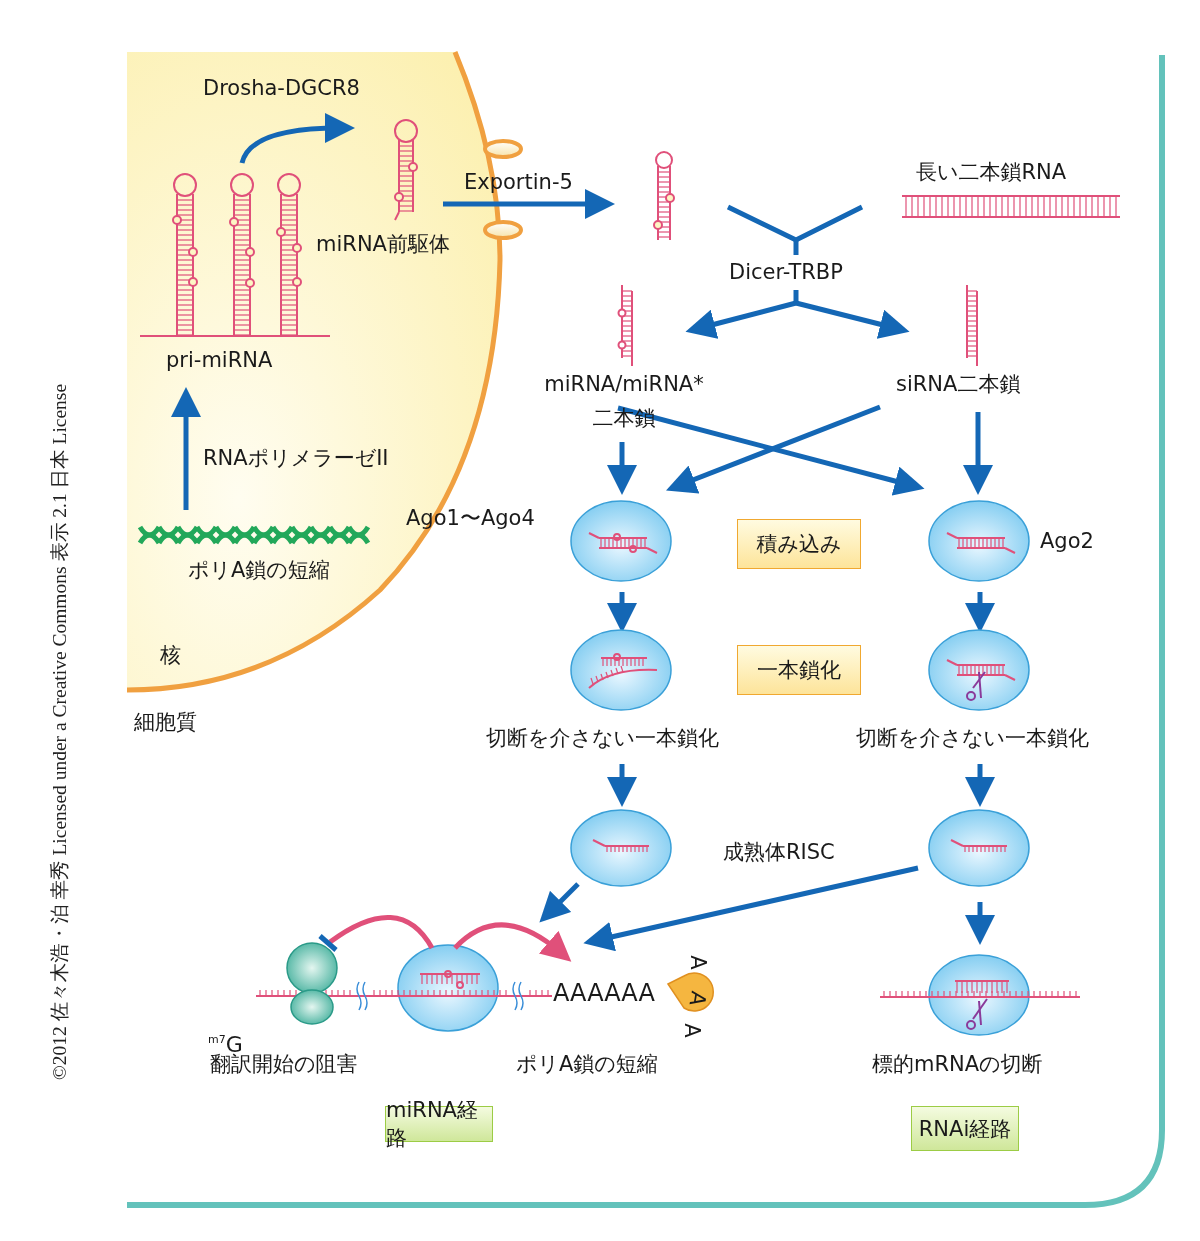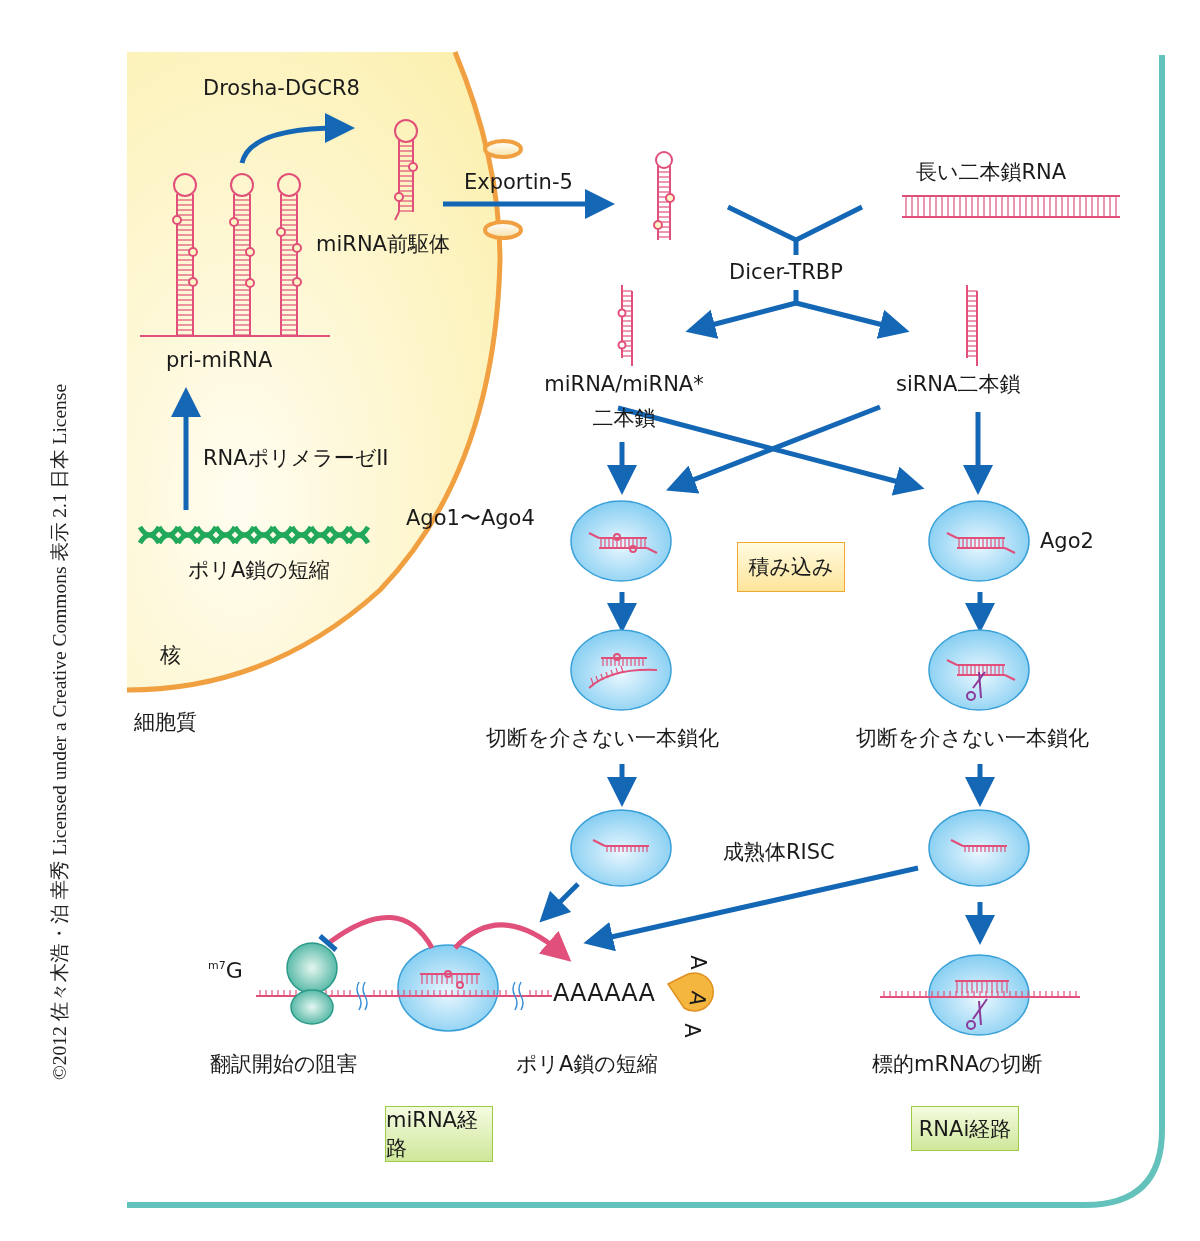--- a/index.html
+++ b/index.html
@@ -624,35 +624,38 @@
 <div class="lbl" style="left:134px;top:712px">細胞質</div>
 
 <div class="lbl" style="left:916px;top:162px">長い二本鎖RNA</div>
 <div class="lbl" style="left:729px;top:262px">Dicer-TRBP</div>
 <div class="lbl c" style="left:624px;top:374px">miRNA/miRNA*</div>
 <div class="lbl c" style="left:624px;top:408px">二本鎖</div>
 <div class="lbl" style="left:896px;top:374px">siRNA二本鎖</div>
 
 <div class="lbl" style="left:406px;top:508px">Ago1〜Ago4</div>
 <div class="lbl" style="left:1040px;top:531px">Ago2</div>
-<div class="box orange" style="left:737px;top:542px;width:108px;height:50px">
+<div class="box orange" style="left:737px;top:519px;width:124px;height:50px">
       <span>積み込み</span>
+    </div>
+<div class="box orange" style="left:737px;top:645px;width:124px;height:50px">
+      <span>一本鎖化</span>
     </div>
 <div class="lbl" style="left:486px;top:728px">切断を介さない一本鎖化</div>
 <div class="lbl" style="left:856px;top:728px">切断を介さない一本鎖化</div>
 <div class="lbl" style="left:723px;top:842px">成熟体RISC</div>
 
-<div class="lbl" style="left:208px;top:960px;font-size:22px"><span class="sup">m7</span><span>G</span></div>
+<div class="lbl" style="left:208px;top:1034px;font-size:22px"><span class="sup">m7</span><span>G</span></div>
 <div class="lbl" style="left:553px;top:981px;font-size:24px">AAAAAA</div>
 <div class="lbl" style="left:690px;top:952px;transform:rotate(90deg)">A</div>
 <div class="lbl" style="left:690px;top:988px;transform:rotate(100deg)">A</div>
 <div class="lbl" style="left:684px;top:1020px;transform:rotate(90deg)">A</div>
 <div class="lbl" style="left:210px;top:1054px">翻訳開始の阻害</div>
 <div class="lbl" style="left:516px;top:1054px">ポリA鎖の短縮</div>
 <div class="lbl" style="left:872px;top:1054px">標的mRNAの切断</div>
 
-<div class="box green" style="left:385px;top:1106px;width:108px;height:56px">
+<div class="box green" style="left:385px;top:1106px;width:108px;height:36px">
       <span>miRNA経路</span>
     </div>
 <div class="box green" style="left:911px;top:1106px;width:108px;height:45px">
       <span>RNAi経路</span>
     </div>
 </div>
 
 </body></html>

